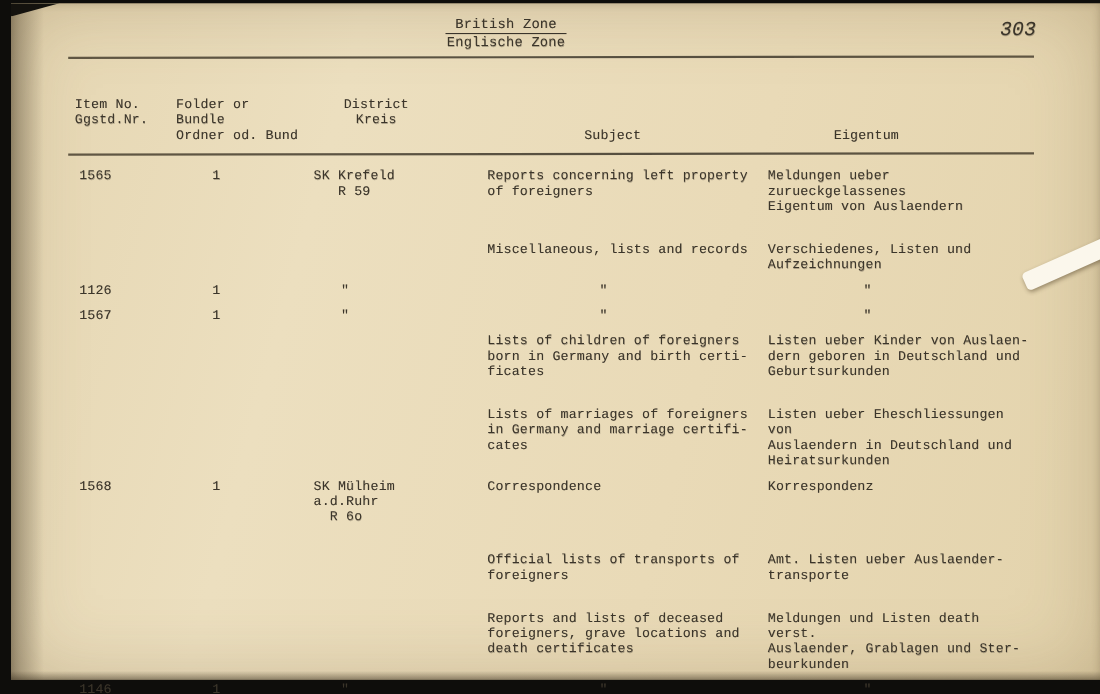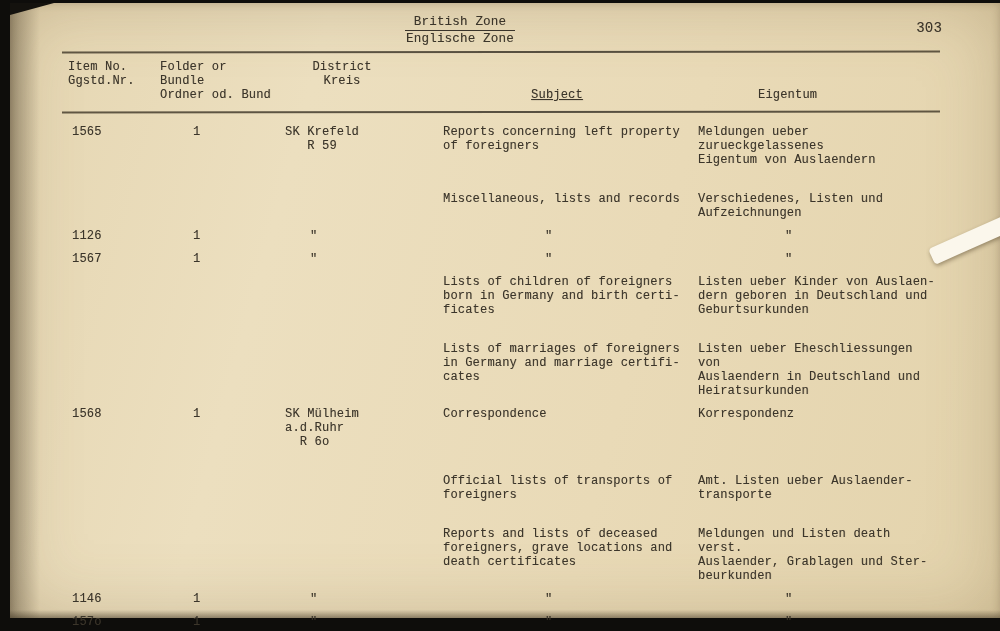--- a/index.html
+++ b/index.html
@@ -19,32 +19,32 @@
   .paper *{text-shadow:0.3px 0.3px 0 rgba(59,53,42,0.35);}
   .binding-shade{position:absolute;left:0;top:0;bottom:0;width:30px;
     background:linear-gradient(90deg,rgba(40,30,15,0.35),rgba(40,30,15,0));pointer-events:none;}
   .corner-wedge{position:absolute;left:0;top:0;width:44px;height:12px;background:#14120e;
     clip-path:polygon(0 0,100% 0,0 100%);}
   .bottom-shade{position:absolute;left:0;right:0;bottom:0;height:8px;
     background:linear-gradient(0deg,rgba(30,22,10,0.35),rgba(30,22,10,0));pointer-events:none;}
   .page-flaw{position:absolute;right:-14px;top:228px;width:86px;height:17px;
     background:#fbf7ec;transform:rotate(-24deg);border-radius:4px;
     box-shadow:0 2px 4px rgba(60,45,20,0.45);}
-  .page-number{position:absolute;top:18px;right:58px;font-size:14px;}
+  .page-number{position:absolute;top:18px;right:58px;font-size:18px;font-style:italic;}
   .titles{text-align:center;padding-top:12px;transform:translateX(-45px);}
   .title-en{display:inline-block;border-bottom:1.5px solid #3a342b;padding:0 9px 1px;font-size:12.5px;}
   .title-de{font-size:12.5px;margin-top:1px;}
   .content{position:absolute;left:52px;right:60px;top:48px;}
   .rule{height:2px;background:linear-gradient(90deg,#49402f,#3c362a 60%,#49402f);opacity:0.85;transform:rotate(-0.08deg);}
   .hdr{display:grid;grid-template-columns:90px 125px 160px 255px 245px;padding:7px 0 9px;}
-  .hcell{white-space:pre-wrap;}
+  .hcell{white-space:pre-wrap;margin-top:28px;}
   .h-item{grid-column:1;padding-left:6px;}
   .h-folder{grid-column:2;padding-left:8px;}
   .h-district{grid-column:3;text-align:center;width:130px;}
-  .h-subject{grid-column:4;text-align:center;width:240px;align-self:end;text-decoration:underline;}
+  .h-subject{grid-column:4;text-align:center;width:240px;align-self:end;}
   .h-betreff{grid-column:5;padding-left:66px;align-self:end;}
   .rows{padding-top:12px;}
   .row{display:grid;grid-template-columns:90px 125px 160px 255px 245px;row-gap:25px;margin-bottom:9px;}
   .cell{white-space:pre-wrap;}
   .c-item{grid-column:1;grid-row:1;padding-left:10px;}
   .c-folder{grid-column:2;grid-row:1;padding-left:41px;}
   .c-district{grid-column:3;grid-row:1;padding-left:8px;}
   .c-subject{grid-column:4;padding-left:6px;}
   .c-betreff{grid-column:5;padding-left:6px;}
   .r1{grid-row:1}.r2{grid-row:2}.r3{grid-row:3}

